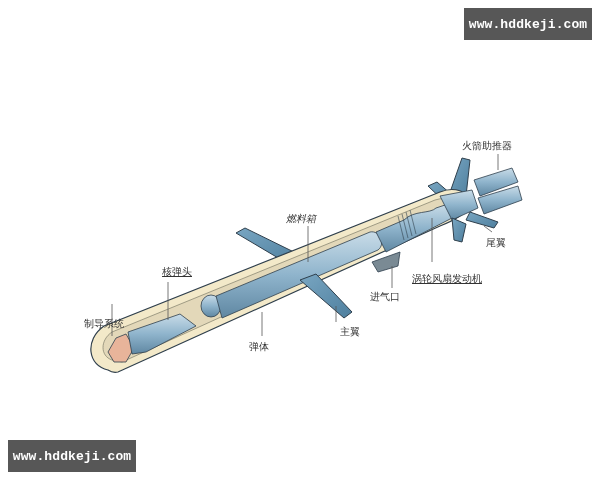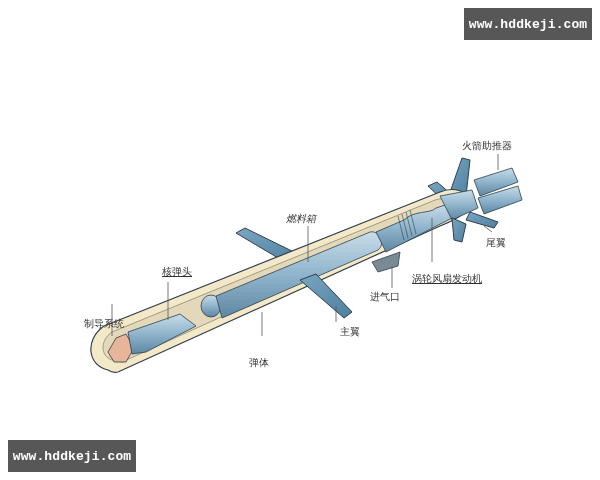--- a/index.html
+++ b/index.html
@@ -90,15 +90,15 @@
     </g>
   </g>
 </svg>
 
 <div class="label" style="left:462px;top:139px;">火箭助推器</div>
 <div class="label" style="left:486px;top:236px;">尾翼</div>
 <div class="label" style="left:412px;top:272px;text-decoration:underline;">涡轮风扇发动机</div>
 <div class="label" style="left:370px;top:290px;">进气口</div>
 <div class="label" style="left:286px;top:212px;font-style:italic;">燃料箱</div>
 <div class="label" style="left:340px;top:325px;">主翼</div>
-<div class="label" style="left:249px;top:340px;margin-top:16px;">弹体</div>
+<div class="label" style="left:249px;top:340px;">弹体</div>
 <div class="label" style="left:162px;top:265px;text-decoration:underline;">核弹头</div>
 <div class="label" style="left:84px;top:289px;margin-top:28px;">制导系统</div>
 
 </body></html>

